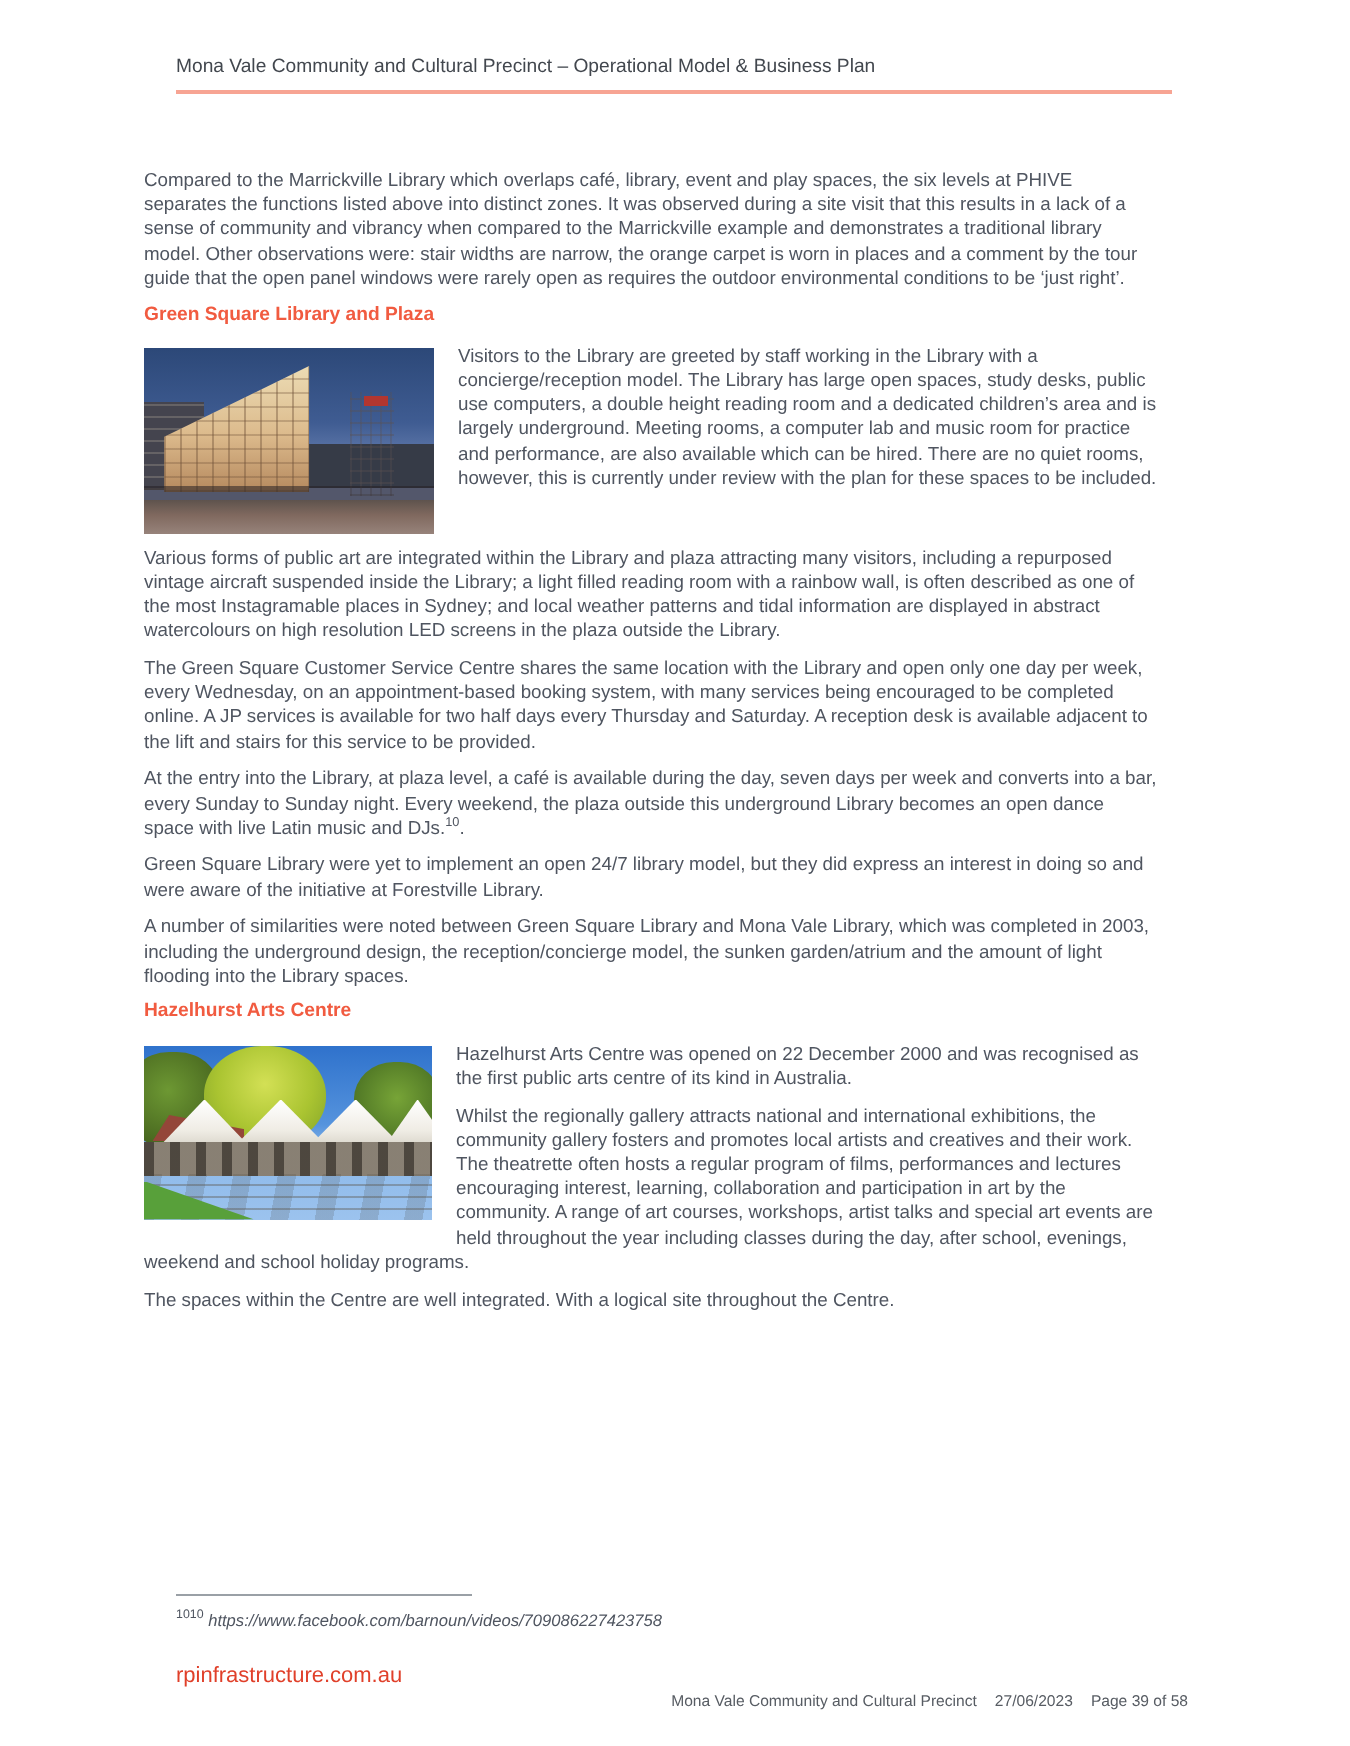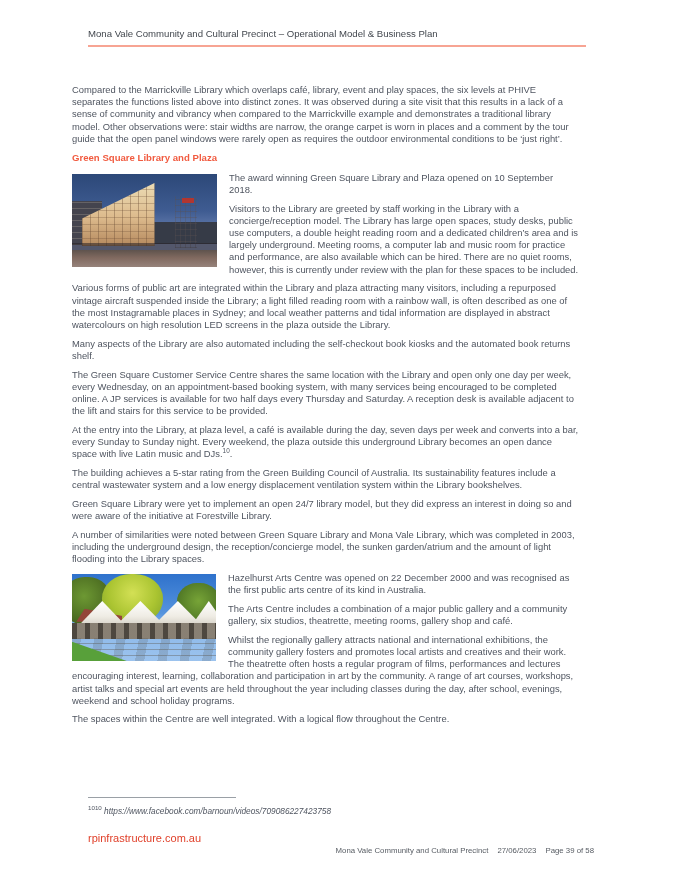--- a/index.html
+++ b/index.html
@@ -98,52 +98,49 @@
       <div class="p1-back"></div>
       <div class="p1-bldgL"></div>
       <div class="p1-glass"></div>
       <div class="p1-grid"></div>
       <div class="p1-tower"></div>
       <div class="p1-sign"></div>
       <div class="p1-steps"></div>
       <div class="p1-plaza"></div>
     </div>
 
-    <p>The award winning Green Square Library and Plaza opened on 10 September 2018.</p>
     <p>Visitors to the Library are greeted by staff working in the Library with a concierge/reception model. The Library has large open spaces, study desks, public use computers, a double height reading room and a dedicated children’s area and is largely underground. Meeting rooms, a computer lab and music room for practice and performance, are also available which can be hired. There are no quiet rooms, however, this is currently under review with the plan for these spaces to be included.</p>
     <div class="clear"></div>
     <p>Various forms of public art are integrated within the Library and plaza attracting many visitors, including a repurposed vintage aircraft suspended inside the Library; a light filled reading room with a rainbow wall, is often described as one of the most Instagramable places in Sydney; and local weather patterns and tidal information are displayed in abstract watercolours on high resolution LED screens in the plaza outside the Library.</p>
-    <p>Many aspects of the Library are also automated including the self-checkout book kiosks and the automated book returns shelf.</p>
     <p>The Green Square Customer Service Centre shares the same location with the Library and open only one day per week, every Wednesday, on an appointment-based booking system, with many services being encouraged to be completed online. A JP services is available for two half days every Thursday and Saturday. A reception desk is available adjacent to the lift and stairs for this service to be provided.</p>
     <p><span>At the entry into the Library, at plaza level, a café is available during the day, seven days per week and converts into a bar, every Sunday to Sunday night. Every weekend, the plaza outside this underground Library becomes an open dance space with live Latin music and DJs.</span><span class="sup">10</span><span>.</span></p>
-    <p>The building achieves a 5-star rating from the Green Building Council of Australia. Its sustainability features include a central wastewater system and a low energy displacement ventilation system within the Library bookshelves.</p>
     <p>Green Square Library were yet to implement an open 24/7 library model, but they did express an interest in doing so and were aware of the initiative at Forestville Library.</p>
     <p>A number of similarities were noted between Green Square Library and Mona Vale Library, which was completed in 2003, including the underground design, the reception/concierge model, the sunken garden/atrium and the amount of light flooding into the Library spaces.</p>
 
+    <h2 class="sect">Hazelhurst Arts Centre</h2>
 
     <div class="photo photo2">
       <div class="p2-sky"></div>
       <div class="p2-treeL"></div>
       <div class="p2-treeM"></div>
       <div class="p2-treeR"></div>
       <div class="p2-roof"></div>
       <div class="p2-can p2-can1"></div>
       <div class="p2-can p2-can2"></div>
       <div class="p2-can p2-can3"></div>
       <div class="p2-can p2-can4"></div>
       <div class="p2-fac"></div>
       <div class="p2-steps"></div>
       <div class="p2-lawn"></div>
     </div>
 
     <p>Hazelhurst Arts Centre was opened on 22 December 2000 and was recognised as the first public arts centre of its kind in Australia.</p>
-    <p>The Arts Centre includes a combination of a major public gallery and a community gallery, six studios, theatrette, meeting rooms, gallery shop and café.</p>
     <p>Whilst the regionally gallery attracts national and international exhibitions, the community gallery fosters and promotes local artists and creatives and their work. The theatrette often hosts a regular program of films, performances and lectures encouraging interest, learning, collaboration and participation in art by the community. A range of art courses, workshops, artist talks and special art events are held throughout the year including classes during the day, after school, evenings, weekend and school holiday programs.</p>
     <div class="clear"></div>
-    <p>The spaces within the Centre are well integrated. With a logical flow throughout the Centre.</p>
+    <p>The spaces within the Centre are well integrated. With a logical site throughout the Centre.</p>
 
   </div>
 
   <div class="footnote">
     <div class="fn-rule"></div>
     <div><span class="fn-ref">1010</span> <a class="fn-url" href="#">https://www.facebook.com/barnoun/videos/709086227423758</a></div>
   </div>
 
   <div class="footer-left">rpinfrastructure.com.au</div>
   <div class="footer-right"><span>Mona Vale Community and Cultural Precinct</span><span>27/06/2023</span><span>Page 39 of 58</span></div>

